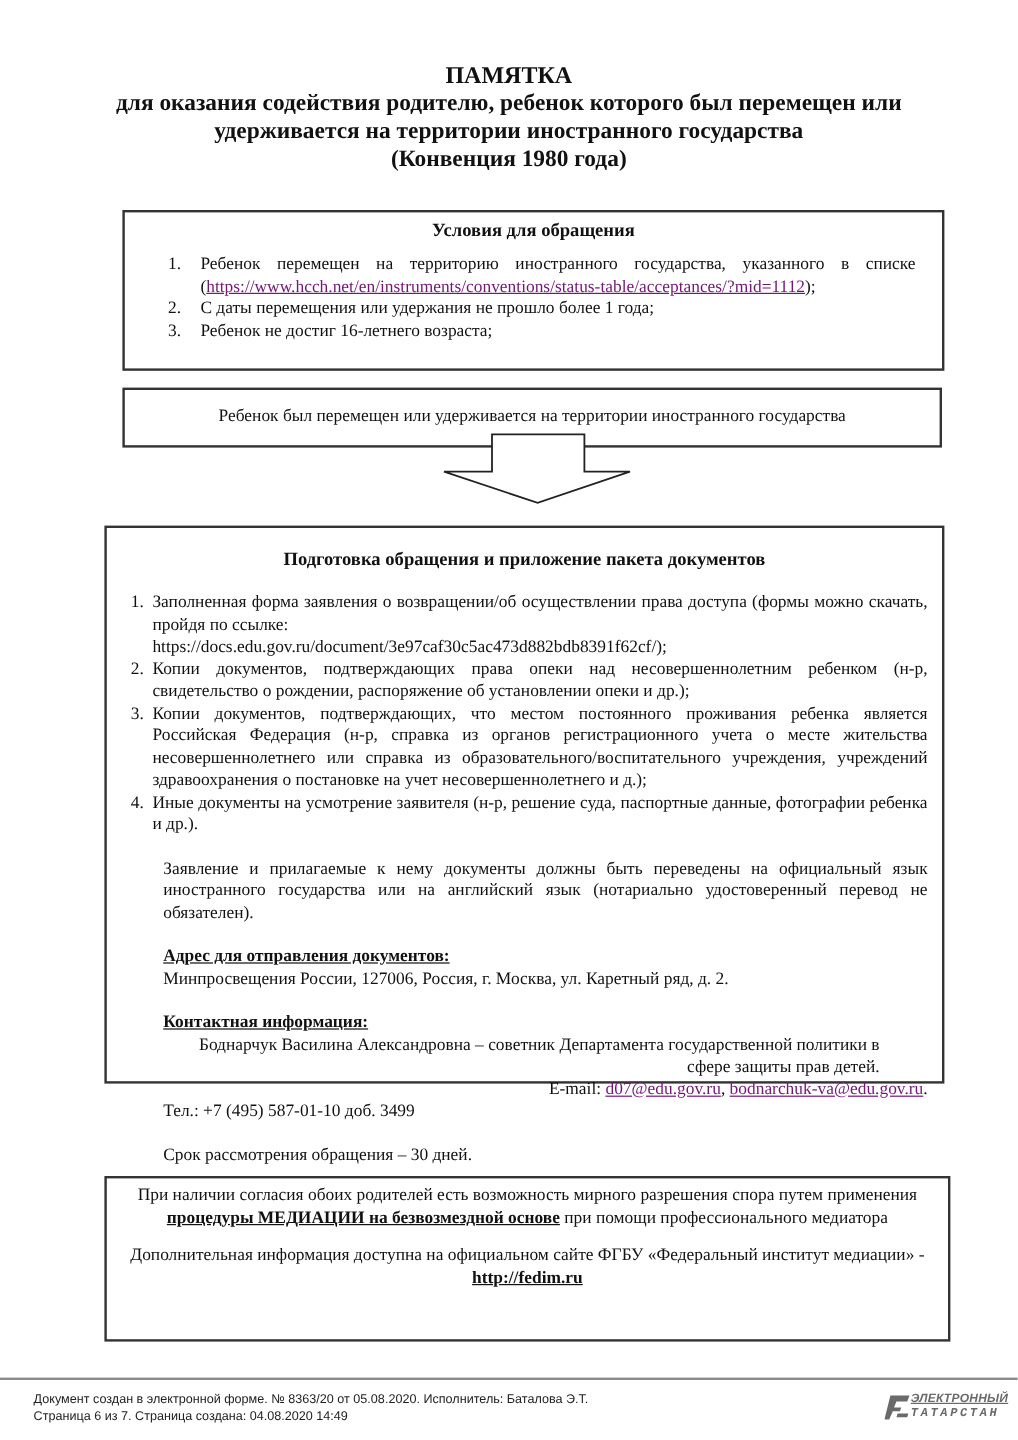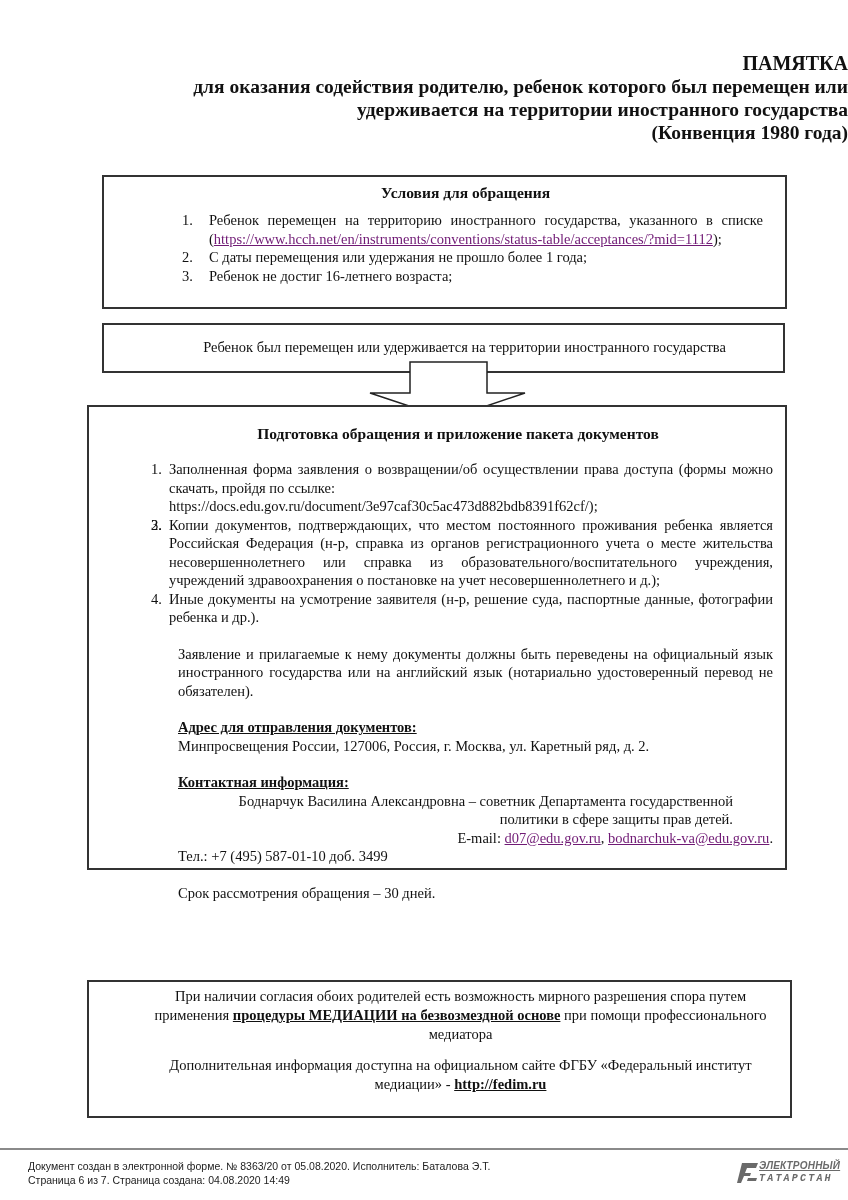--- a/index.html
+++ b/index.html
@@ -3,30 +3,30 @@
 <meta charset="utf-8">
 <style>
   html, body { margin: 0; padding: 0; background: #ffffff; }
   body {
     width: 848px; height: 1200px; position: relative; overflow: hidden;
     font-family: "Liberation Serif", "DejaVu Serif", serif;
     color: #111111;
   }
   .abs { position: absolute; }
   .title-block {
-    left: 0; width: 848px; top: 52px; text-align: right;
+    left: 0; width: 848px; top: 52px; text-align: center;
     font-weight: bold; font-size: 19.5px; line-height: 23px;
   }
   .title-block .main { font-size: 20px; }
   .box {
-    position: absolute; border: 2px solid #333333; box-sizing: border-box; background: #fff; padding-left: 42px;
+    position: absolute; border: 2px solid #333333; box-sizing: border-box; background: #fff;
   }
   #box-conditions { left: 102px; top: 175px; width: 685px; height: 134px; }
   #box-event { left: 102px; top: 323px; width: 683px; height: 50px; }
-  #box-docs { left: 87px; top: 405px; width: 700px; height: 465px; }
+  #box-docs { left: 87px; top: 438px; width: 700px; height: 465px; }
   #box-mediation { left: 87px; top: 980px; width: 705px; height: 138px; }
 
   .box-heading {
     text-align: center; font-weight: bold; font-size: 15.5px; line-height: 18px;
   }
   .body-text { font-size: 14.5px; line-height: 18.5px; }
 
   #box-conditions .box-heading { margin-top: 7px; }
   ol.cond { list-style: none; margin: 9px 0 0 0; padding: 0 0 0 0; }
   ol.cond li { position: relative; padding-left: 63px; padding-right: 22px; text-align: justify; }
@@ -102,20 +102,21 @@
 <div class="box" id="box-docs">
   <div class="box-heading">Подготовка обращения и приложение пакета документов</div>
   <ol class="docs body-text">
     <li class="nojust">
       <span class="num">1.</span>
       <span>Заполненная форма заявления о возвращении/об осуществлении права доступа (формы можно скачать, пройдя по ссылке:</span><br>
       <span>https://docs.edu.gov.ru/document/3e97caf30c5ac473d882bdb8391f62cf/);</span>
     </li>
     <li>
       <span class="num">2.</span>
+      <span>Копии документов, подтверждающих права опеки над несовершеннолетним ребенком (н-р, свидетельство о рождении, распоряжение об установлении опеки и др.);</span>
     </li>
     <li>
       <span class="num">3.</span>
       <span>Копии документов, подтверждающих, что местом постоянного проживания ребенка является Российская Федерация (н-р, справка из органов регистрационного учета о месте жительства несовершеннолетнего или справка из образовательного/воспитательного учреждения, учреждений здравоохранения о постановке на учет несовершеннолетнего и д.);</span>
     </li>
     <li>
       <span class="num">4.</span>
       <span>Иные документы на усмотрение заявителя (н-р, решение суда, паспортные данные, фотографии ребенка и др.).</span>
     </li>
   </ol>

